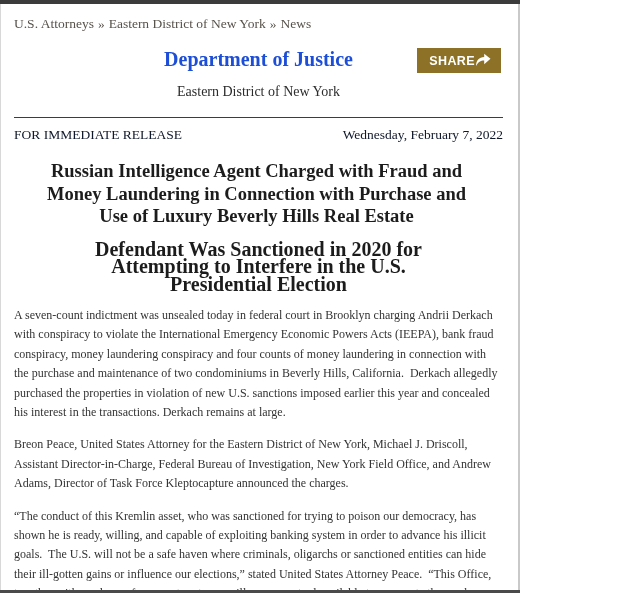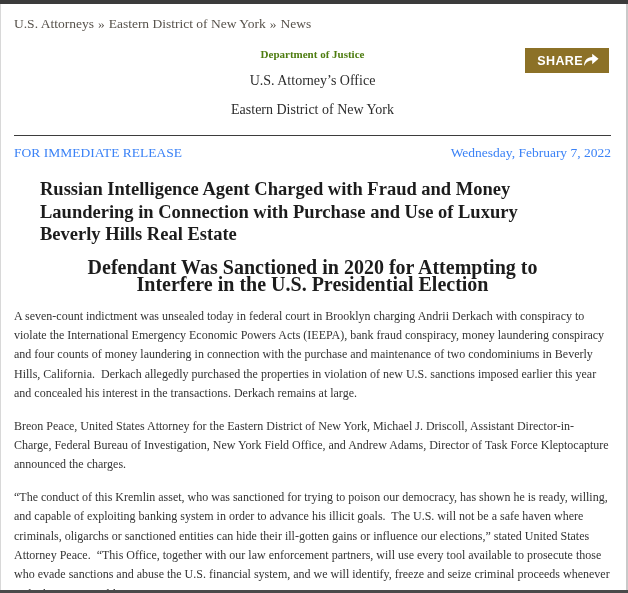--- a/index.html
+++ b/index.html
@@ -1,18 +1,18 @@
 <!DOCTYPE html>
 <html><head>
 <meta charset="utf-8">
 <style>
   html, body { margin: 0; padding: 0; background: #fff; }
   .page {
     position: relative;
-    width: 628px;
+    width: 520px;
     height: 593px;
     background: #ffffff;
     overflow: hidden;
     font-family: "Liberation Serif", "DejaVu Serif", serif;
     color: #3a3a3a;
   }
   .topbar {
     position: absolute; top: 0; left: 0;
     width: 100%; height: 4px;
     background: #3b3b3b; z-index: 5;
@@ -32,23 +32,23 @@
   .breadcrumb {
     margin-top: 12px;
     font-size: 13.5px;
     color: #57524b;
   }
   .breadcrumb a { color: #57524b; text-decoration: none; cursor: pointer; }
   .crumb-sep { padding: 0 4px; color: #57524b; }
   .masthead { position: relative; text-align: center; }
   .doj-title {
     margin: 16px 0 0 0;
-    font-size: 11px;
+    font-size: 20px;
     font-weight: bold;
-    color: #4d7c0f;
+    color: #1d4ed8;
   }
   .masthead-line {
     margin-top: 13px;
     font-size: 14px;
     color: #2c2c2c;
   }
   .share-btn {
     position: absolute; top: 0px; right: 2px;
     display: flex; align-items: center; 
     background: #8c7127;
@@ -62,24 +62,25 @@
   .share-btn svg { display: block; }
   .rule {
     border: none;
     border-top: 1px solid #3d3d3d;
     margin: 17px 0 0 0;
   }
   .release-row {
     display: flex; justify-content: space-between; align-items: baseline;
     margin-top: 9px;
     font-size: 13.5px;
-    color: #3b82f6;
+    color: #0f172a;
   }
   .headline {
     margin: 17px 30px 0 26px;
+    text-align: center;
     font-size: 18.5px; line-height: 22.5px;
     font-weight: bold;
     color: #1c1c1c;
   }
   .subheadline {
     margin: 13px 55px 0 55px;
     text-align: center;
     font-size: 20px; line-height: 17.5px;
     font-weight: bold;
     color: #1c1c1c;
@@ -109,21 +110,20 @@
 
       <button class="share-btn">
         <span>SHARE</span>
         <span>
           <svg width="16" height="15" viewBox="0 0 20 19" fill="#ffffff" xmlns="http://www.w3.org/2000/svg">
             <path d="M11.5 5.2 V0.8 L19.5 7.4 L11.5 14.2 V9.6 C6.8 9.6 3.8 11.6 1.2 16.6 C1.2 9.6 5.0 5.2 11.5 5.2 Z"></path>
           </svg>
         </span>
       </button>
 
-      <div class="masthead-line">U.S. Attorney’s Office</div>
       <div class="masthead-line">Eastern District of New York</div>
     </header>
 
     <hr class="rule">
 
     <div class="release-row">
       <span>FOR IMMEDIATE RELEASE</span>
       <span>Wednesday, February 7, 2022</span>
     </div>
 

